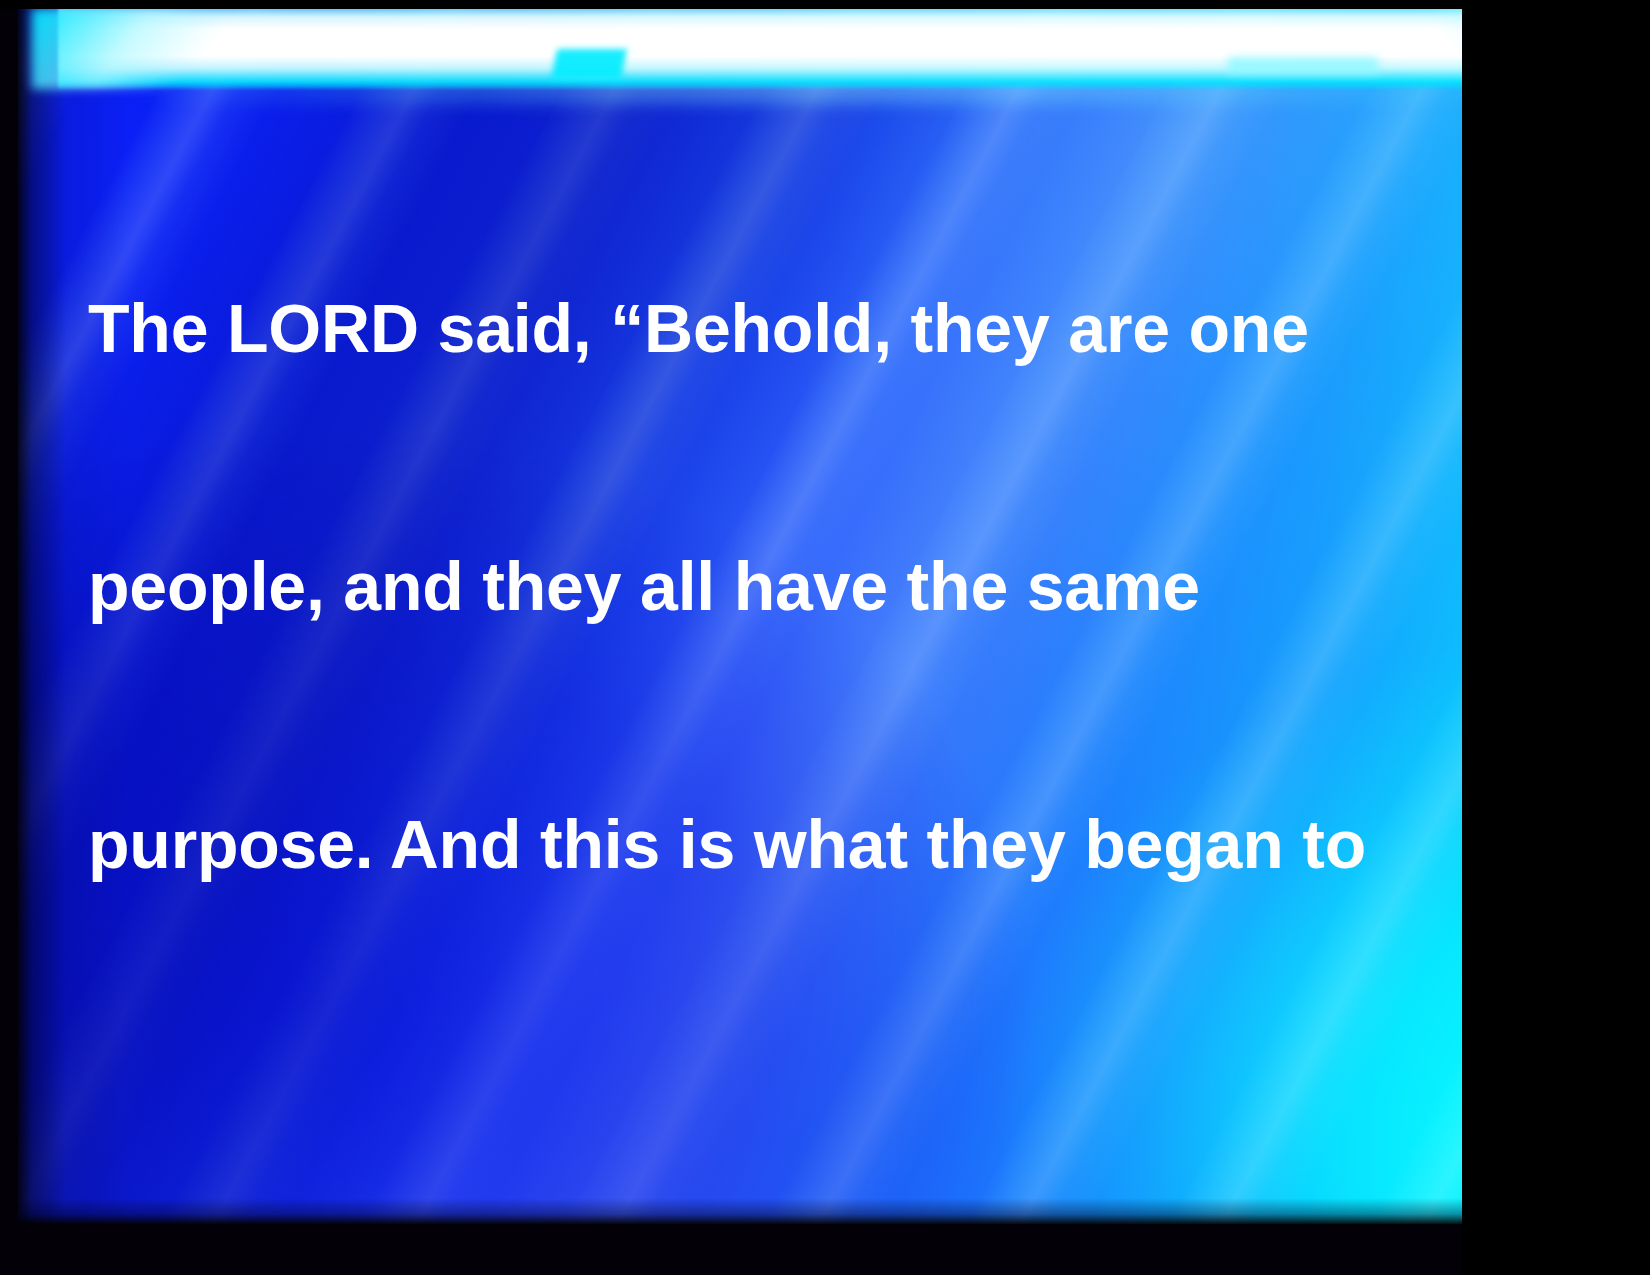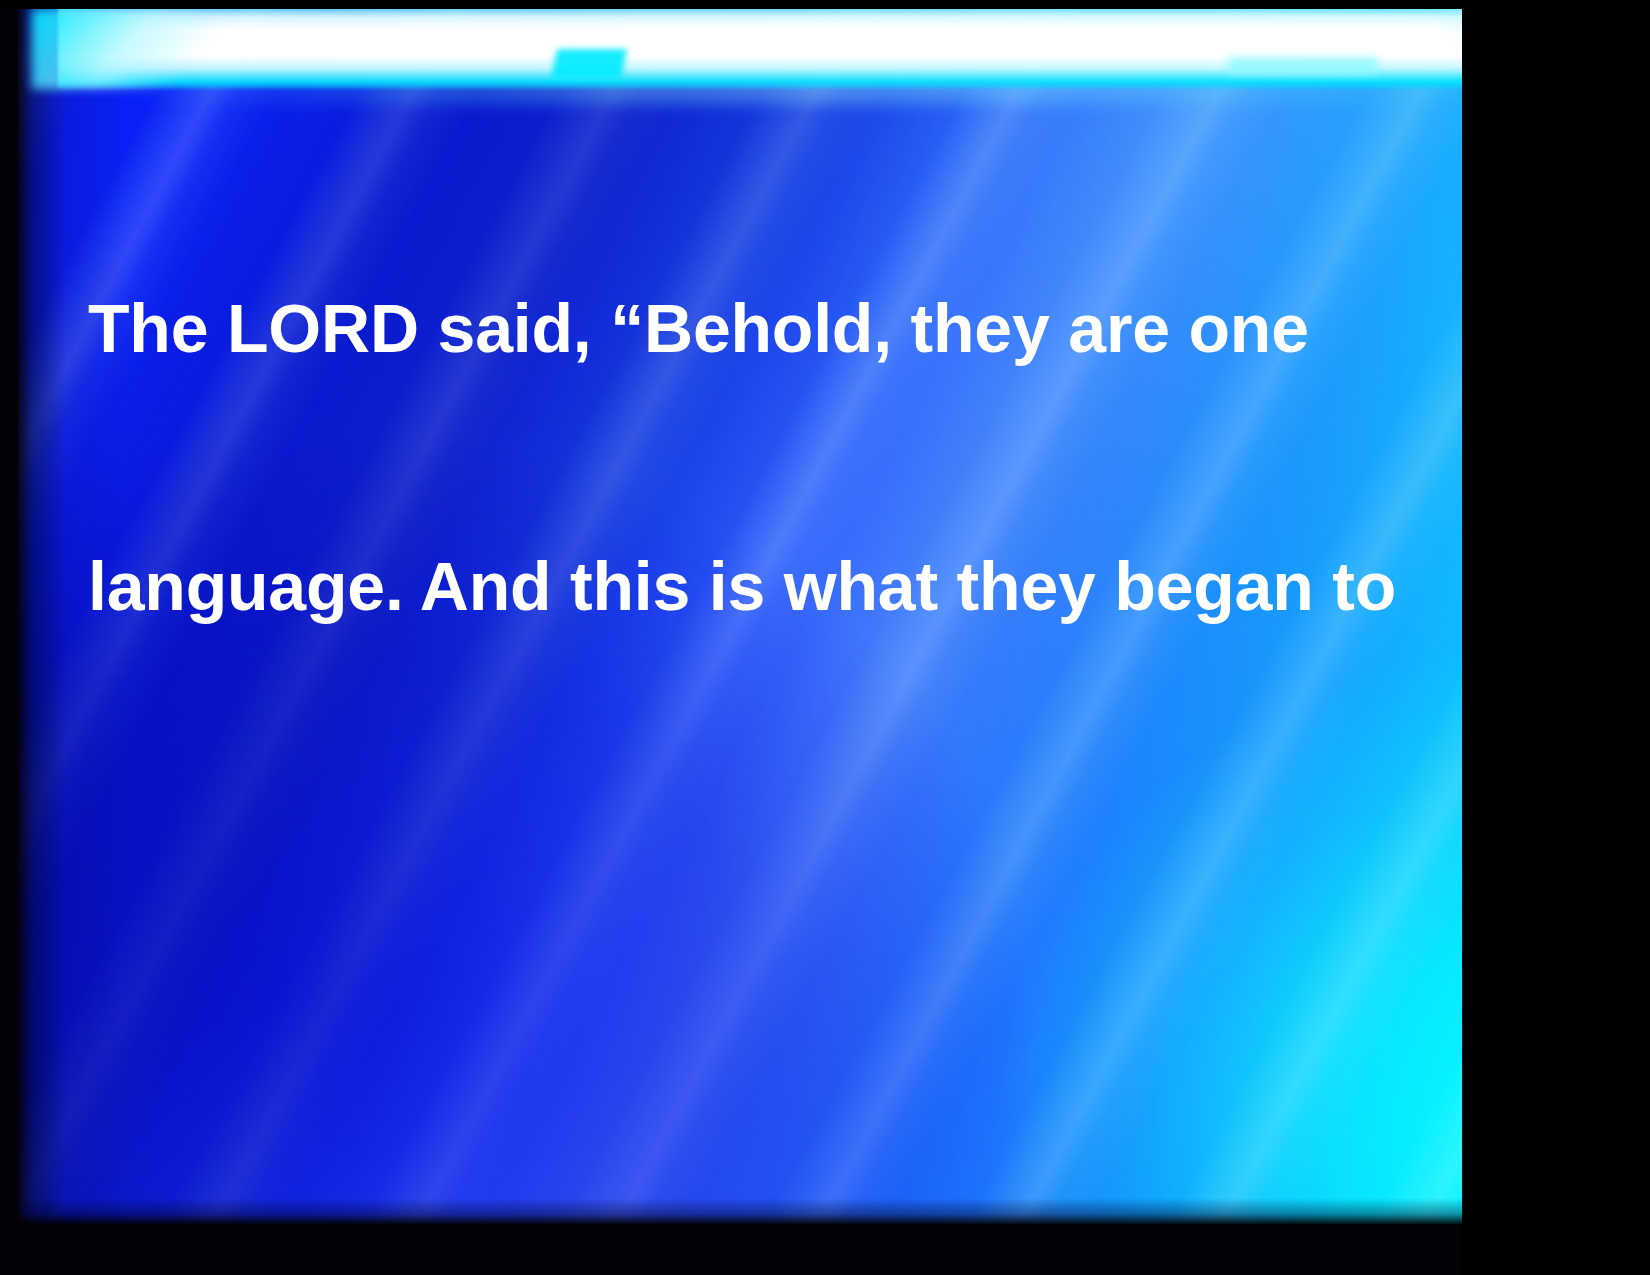--- a/index.html
+++ b/index.html
@@ -267,19 +267,20 @@
     <div class="layer-rightshade"></div>
     <div class="layer-bottomshade"></div>
 
     <div id="header-glow"></div>
     <div id="header-band"></div>
     <div id="header-notch"></div>
     <div id="header-notch2"></div>
 
     <div id="verse">
       <span class="vline">The LORD said, “Behold, they are one</span>
-      <span class="vline">language. And this is what they began to</span>
+      <span class="vline">people, and they all have the same</span>
+      <span class="vline">purpose. And this is what they began to</span>
       
       
     </div>
 
   </div>
 </div>
 
 </body></html>

